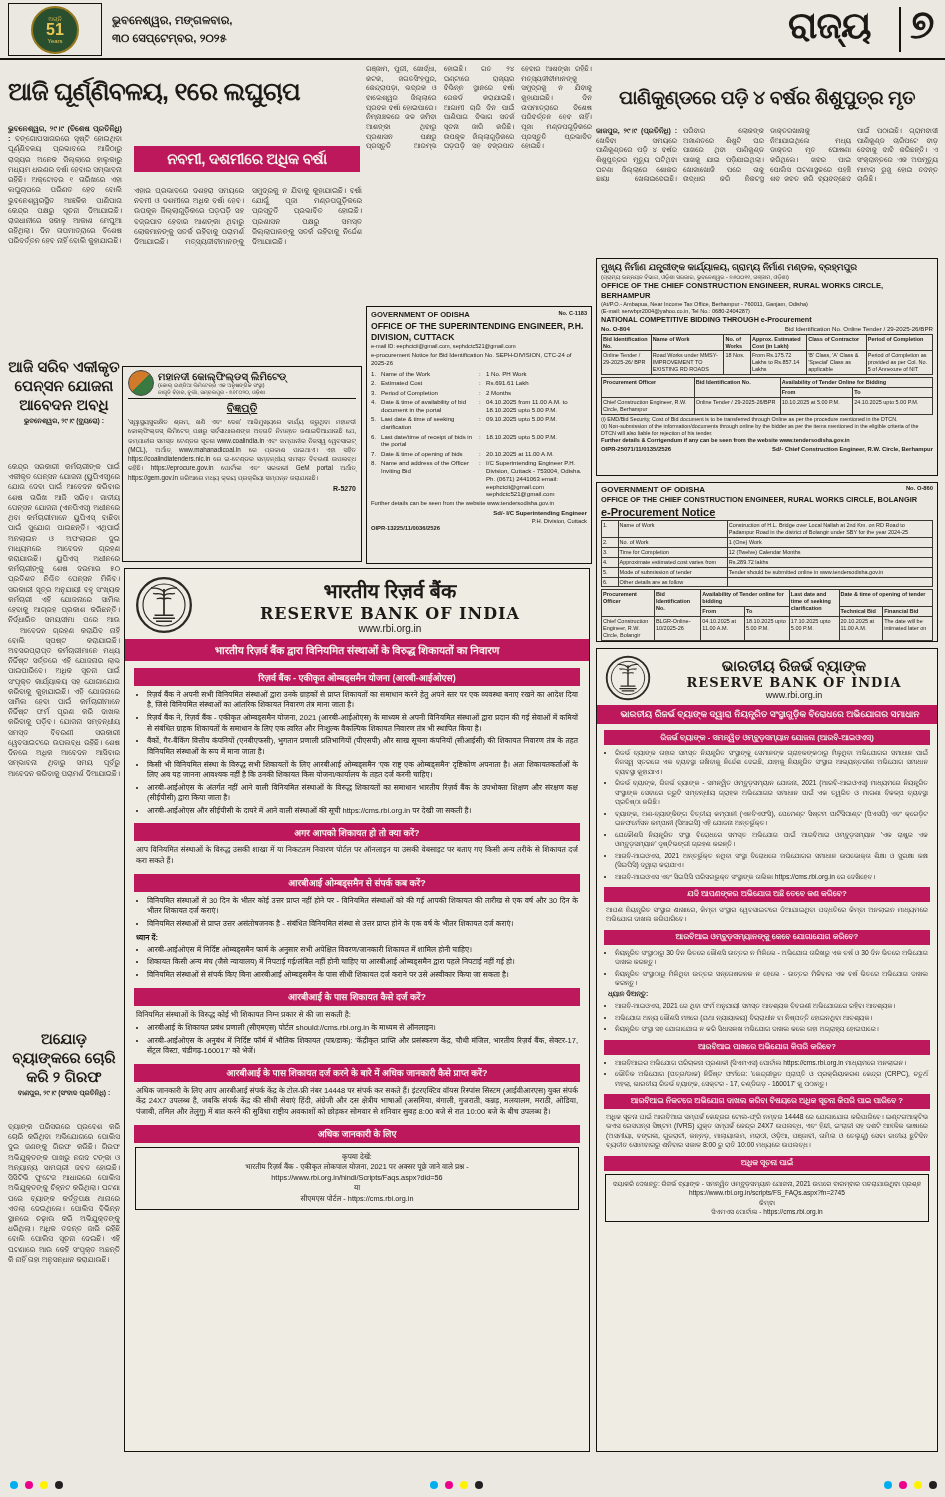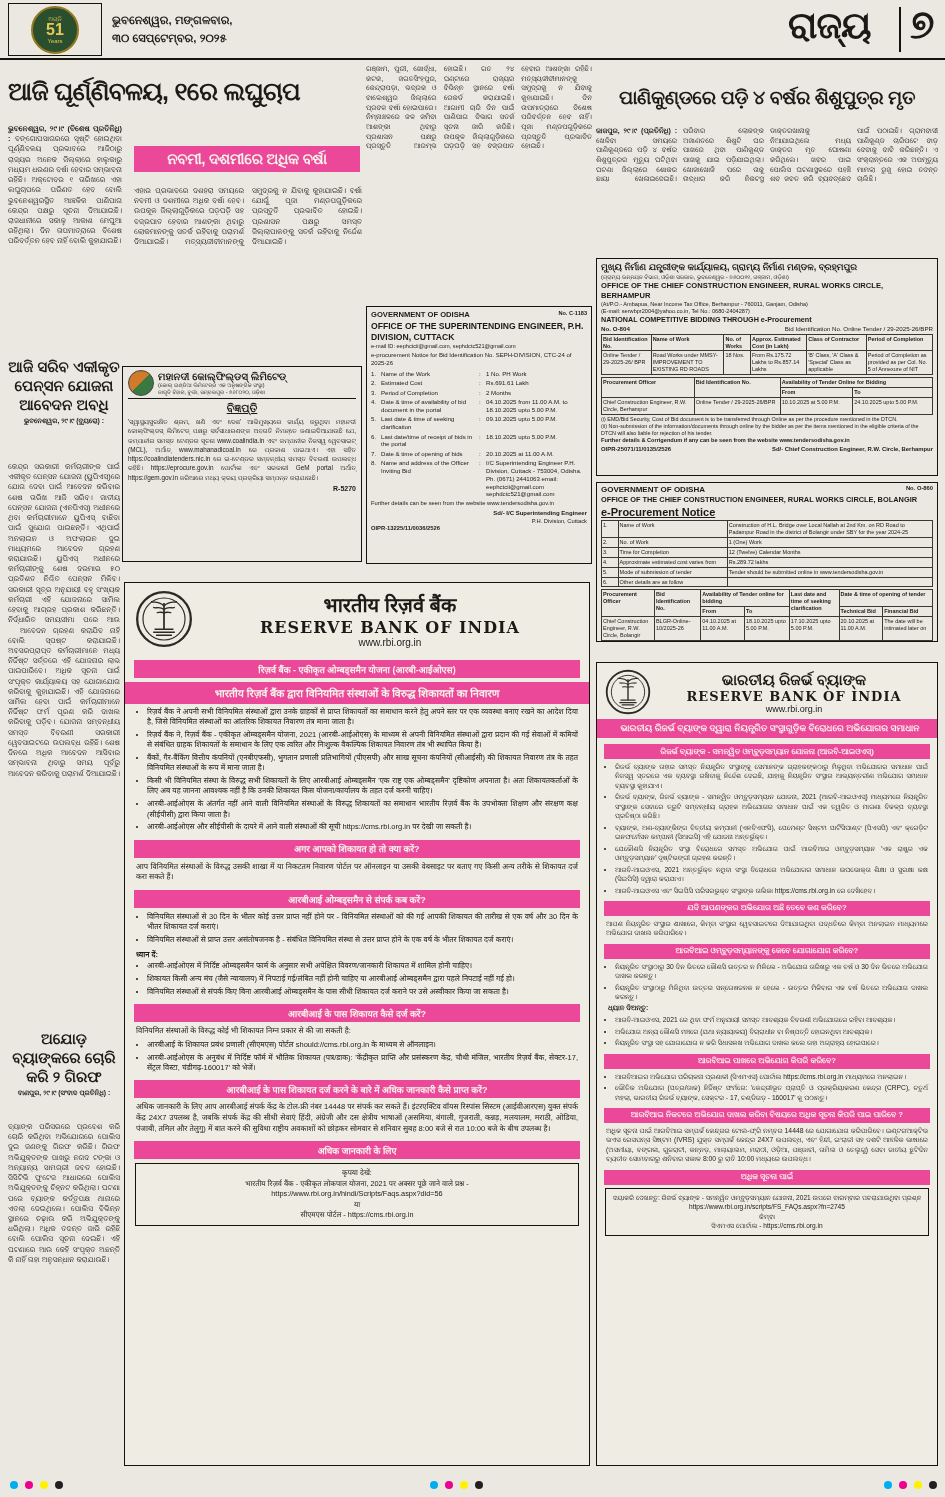--- a/index.html
+++ b/index.html
@@ -5,21 +5,21 @@
   *{margin:0;padding:0;box-sizing:border-box;}
   html,body{background:#8a8a88;}
   .page{position:relative;width:945px;height:1497px;background:#ebe8e1;color:#1b1a16;
         font-family:"Liberation Sans","DejaVu Sans",sans-serif;overflow:hidden;margin:0 auto;}
   .abs{position:absolute;overflow:hidden;}
   .bt{font-size:7.4px;line-height:1.38;text-align:justify;word-break:break-word;}
   .cols2{column-count:2;column-gap:8px;margin-top:8px;}
   .cols3{column-count:3;column-gap:7px;}
   .cols4{column-count:4;column-gap:6px;}
   .dlx{font-weight:bold;}
-  .bar{background:#ec4899;color:#f5f3ea;font-weight:bold;text-align:center;}
+  .bar{background:#be185d;color:#f5f3ea;font-weight:bold;text-align:center;}
   .box{border:1.4px solid #14130e;}
   .vrule{background:#14130e;}
   table{border-collapse:collapse;width:100%;}
   th,td{border:0.8px solid #3a382f;padding:1px 2px;vertical-align:top;font-weight:normal;text-align:left;}
   th{font-weight:bold;}
   
   .mast-date{font-weight:bold;font-size:11.5px;line-height:1.6;}
   .mast-section{font-size:37px;font-weight:bold;letter-spacing:-1px;}
   .mast-page{font-size:40px;font-weight:bold;}
   .badge{width:48px;height:48px;border-radius:50%;border:2px solid #96791f;background:#2a4f2e;
@@ -42,21 +42,21 @@
   
   .mcl-head{display:flex;gap:4px;align-items:center;border-bottom:1px solid #14130e;padding-bottom:2px;}
   .mcl-logo{width:26px;height:26px;border-radius:50%;border:1.5px solid #444;flex:none;
             background:linear-gradient(135deg,#d07a2a 0 50%,#3a7a40 50% 100%);}
   .mcl-title{font-size:10px;font-weight:bold;line-height:1.15;}
   .mcl-sub{font-size:5.4px;line-height:1.25;}
   .mcl-bij{font-size:11px;font-weight:bold;text-align:center;text-decoration:underline;margin:3px 0 2px;}
   .mcl-body{font-size:6.4px;line-height:1.45;text-align:justify;}
   .mcl-ref{font-size:7px;font-weight:bold;text-align:right;margin-top:3px;}
   
-  .rbi{background:#efece4;margin-top:14px;}
+  .rbi{background:#efece4;}
   .rbi-head{display:flex;align-items:center;gap:8px;padding:7px 10px 5px;}
   .rbi-seal{flex:none;}
   .rbi-titles{flex:1;text-align:center;}
   .rbi-name-l{font-weight:bold;}
   .rbi-name-en{font-family:"DejaVu Serif","Liberation Serif",serif;font-weight:bold;letter-spacing:1px;}
   .rbi-url{font-size:10px;}
   .rbi-banner{font-size:10.5px;padding:4px 6px;}
   .secbar{font-size:9px;padding:2.5px 5px;margin:7px 9px 4px;}
   .sec-text{font-size:7.6px;line-height:1.4;text-align:justify;margin:0 11px 3px;}
   ul.blts{margin:0 11px 3px 22px;}
@@ -361,23 +361,23 @@
         <path d="M20 9 L20 27" stroke="#2c2a24" stroke-width="1.2" fill="none"></path>
         <path d="M20 11 C16 7,13 9,11 8 M20 11 C24 7,27 9,29 8 M20 13.5 C17 11,14.5 13,12.5 12 M20 13.5 C23 11,25.5 13,27.5 12 M20 16 C18 14.5,16 16,15 15.5 M20 16 C22 14.5,24 16,25 15.5" stroke="#2c2a24" stroke-width="0.9" fill="none"></path>
         <path d="M13.5 27 h13 M12.5 29.2 h15 M14.5 31.2 h11" stroke="#2c2a24" stroke-width="1" fill="none"></path>
       </svg>
       <div class="rbi-titles">
         <div class="rbi-name-l" style="font-size:20px;">भारतीय रिज़र्व बैंक</div>
         <div class="rbi-name-en" style="font-size:16px;">RESERVE BANK OF INDIA</div>
         <div class="rbi-url">www.rbi.org.in</div>
       </div>
     </div>
+    <div class="bar rbi-banner">भारतीय रिज़र्व बैंक द्वारा विनियमित संस्थाओं के विरुद्ध शिकायतों का निवारण</div>
+
     <div class="bar secbar">रिज़र्व बैंक - एकीकृत ओम्बड्समैन योजना (आरबी-आईओएस)</div>
-
-    <div class="bar rbi-banner">भारतीय रिज़र्व बैंक द्वारा विनियमित संस्थाओं के विरुद्ध शिकायतों का निवारण</div>
     <ul class="blts">
         <li>रिज़र्व बैंक ने अपनी सभी विनियमित संस्थाओं द्वारा उनके ग्राहकों से प्राप्त शिकायतों का समाधान करने हेतु अपने स्तर पर एक व्यवस्था बनाए रखने का आदेश दिया है, जिसे विनियमित संस्थाओं का आंतरिक शिकायत निवारण तंत्र माना जाता है।</li>
         <li>रिज़र्व बैंक ने, रिज़र्व बैंक - एकीकृत ओम्बड्समैन योजना, 2021 (आरबी-आईओएस) के माध्यम से अपनी विनियमित संस्थाओं द्वारा प्रदान की गई सेवाओं में कमियों से संबंधित ग्राहक शिकायतों के समाधान के लिए एक त्वरित और निःशुल्क वैकल्पिक शिकायत निवारण तंत्र भी स्थापित किया है।</li>
         <li>बैंकों, गैर-बैंकिंग वित्तीय कंपनियों (एनबीएफसी), भुगतान प्रणाली प्रतिभागियों (पीएसपी) और साख सूचना कंपनियों (सीआईसी) की शिकायत निवारण तंत्र के तहत विनियमित संस्थाओं के रूप में माना जाता है।</li>
         <li>किसी भी विनियमित संस्था के विरुद्ध सभी शिकायतों के लिए आरबीआई ओम्बड्समैन 'एक राष्ट्र एक ओम्बड्समैन' दृष्टिकोण अपनाता है। अतः शिकायतकर्ताओं के लिए अब यह जानना आवश्यक नहीं है कि उनकी शिकायत किस योजना/कार्यालय के तहत दर्ज करनी चाहिए।</li>
         <li>आरबी-आईओएस के अंतर्गत नहीं आने वाली विनियमित संस्थाओं के विरुद्ध शिकायतों का समाधान भारतीय रिज़र्व बैंक के उपभोक्ता शिक्षण और संरक्षण कक्ष (सीईपीसी) द्वारा किया जाता है।</li>
         <li>आरबी-आईओएस और सीईपीसी के दायरे में आने वाली संस्थाओं की सूची https://cms.rbi.org.in पर देखी जा सकती है।</li>
       </ul>
 
     <div class="bar secbar">अगर आपको शिकायत हो तो क्या करें?</div>

